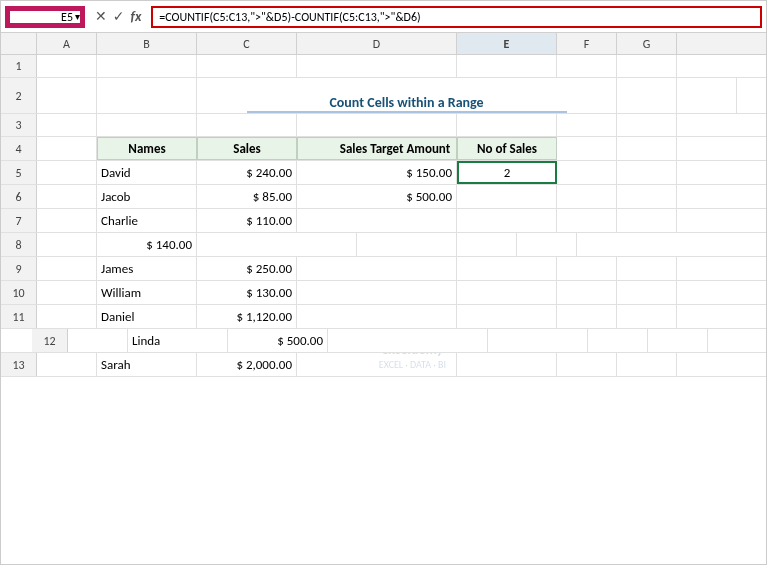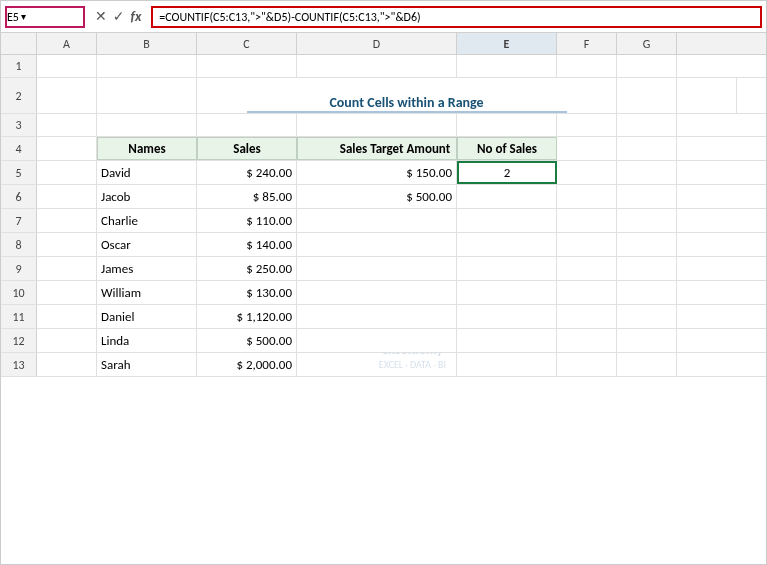--- a/index.html
+++ b/index.html
@@ -18,24 +18,24 @@
       align-items: center;
       height: 32px;
       background: #fff;
       border-bottom: 1px solid #d0d0d0;
       padding: 0 4px;
       gap: 4px;
     }
     .name-box {
       width: 80px;
       height: 22px;
-      border: 2px solid #be185d;
-      display: flex;
-      align-items: center;
-      justify-content: flex-start;
+      border: 5px solid #be185d;
+      display: flex;
+      align-items: center;
+      justify-content: flex-end;
       font-size: 12px;
       background: #fff;
     }
     .formula-icons {
       display: flex;
       align-items: center;
       gap: 2px;
       padding: 0 4px;
     }
     .formula-icon {
@@ -245,21 +245,20 @@
       <div class="cell cell-right" style="width:100px;">$    110.00</div>
       <div class="cell" style="width:160px;"></div>
       <div class="cell" style="width:100px;"></div>
       <div class="cell" style="width:60px;"></div>
       <div class="cell" style="width:60px;"></div>
     </div>
 
     <div class="grid-row" style="height:24px;">
       <div class="row-header">8</div>
       <div class="cell" style="width:60px;"></div>
-      <div class="cell" style="width:100px;">Oscar</div>
       <div class="cell cell-right" style="width:100px;">$    140.00</div>
       <div class="cell" style="width:160px;"></div>
       <div class="cell" style="width:100px;"></div>
       <div class="cell" style="width:60px;"></div>
       <div class="cell" style="width:60px;"></div>
     </div>
 
     <div class="grid-row" style="height:24px;">
       <div class="row-header">9</div>
       <div class="cell" style="width:60px;"></div>
@@ -286,21 +285,21 @@
       <div class="row-header">11</div>
       <div class="cell" style="width:60px;"></div>
       <div class="cell" style="width:100px;">Daniel</div>
       <div class="cell cell-right" style="width:100px;">$  1,120.00</div>
       <div class="cell" style="width:160px;"></div>
       <div class="cell" style="width:100px;"></div>
       <div class="cell" style="width:60px;"></div>
       <div class="cell" style="width:60px;"></div>
     </div>
 
-    <div class="grid-row" style="height:24px;">
+    <div class="grid-row" style="height:24px;padding-left:31px;">
       <div class="row-header">12</div>
       <div class="cell" style="width:60px;"></div>
       <div class="cell" style="width:100px;">Linda</div>
       <div class="cell cell-right" style="width:100px;">$    500.00</div>
       <div class="cell" style="width:160px;"></div>
       <div class="cell" style="width:100px;"></div>
       <div class="cell" style="width:60px;"></div>
       <div class="cell" style="width:60px;"></div>
     </div>
 

